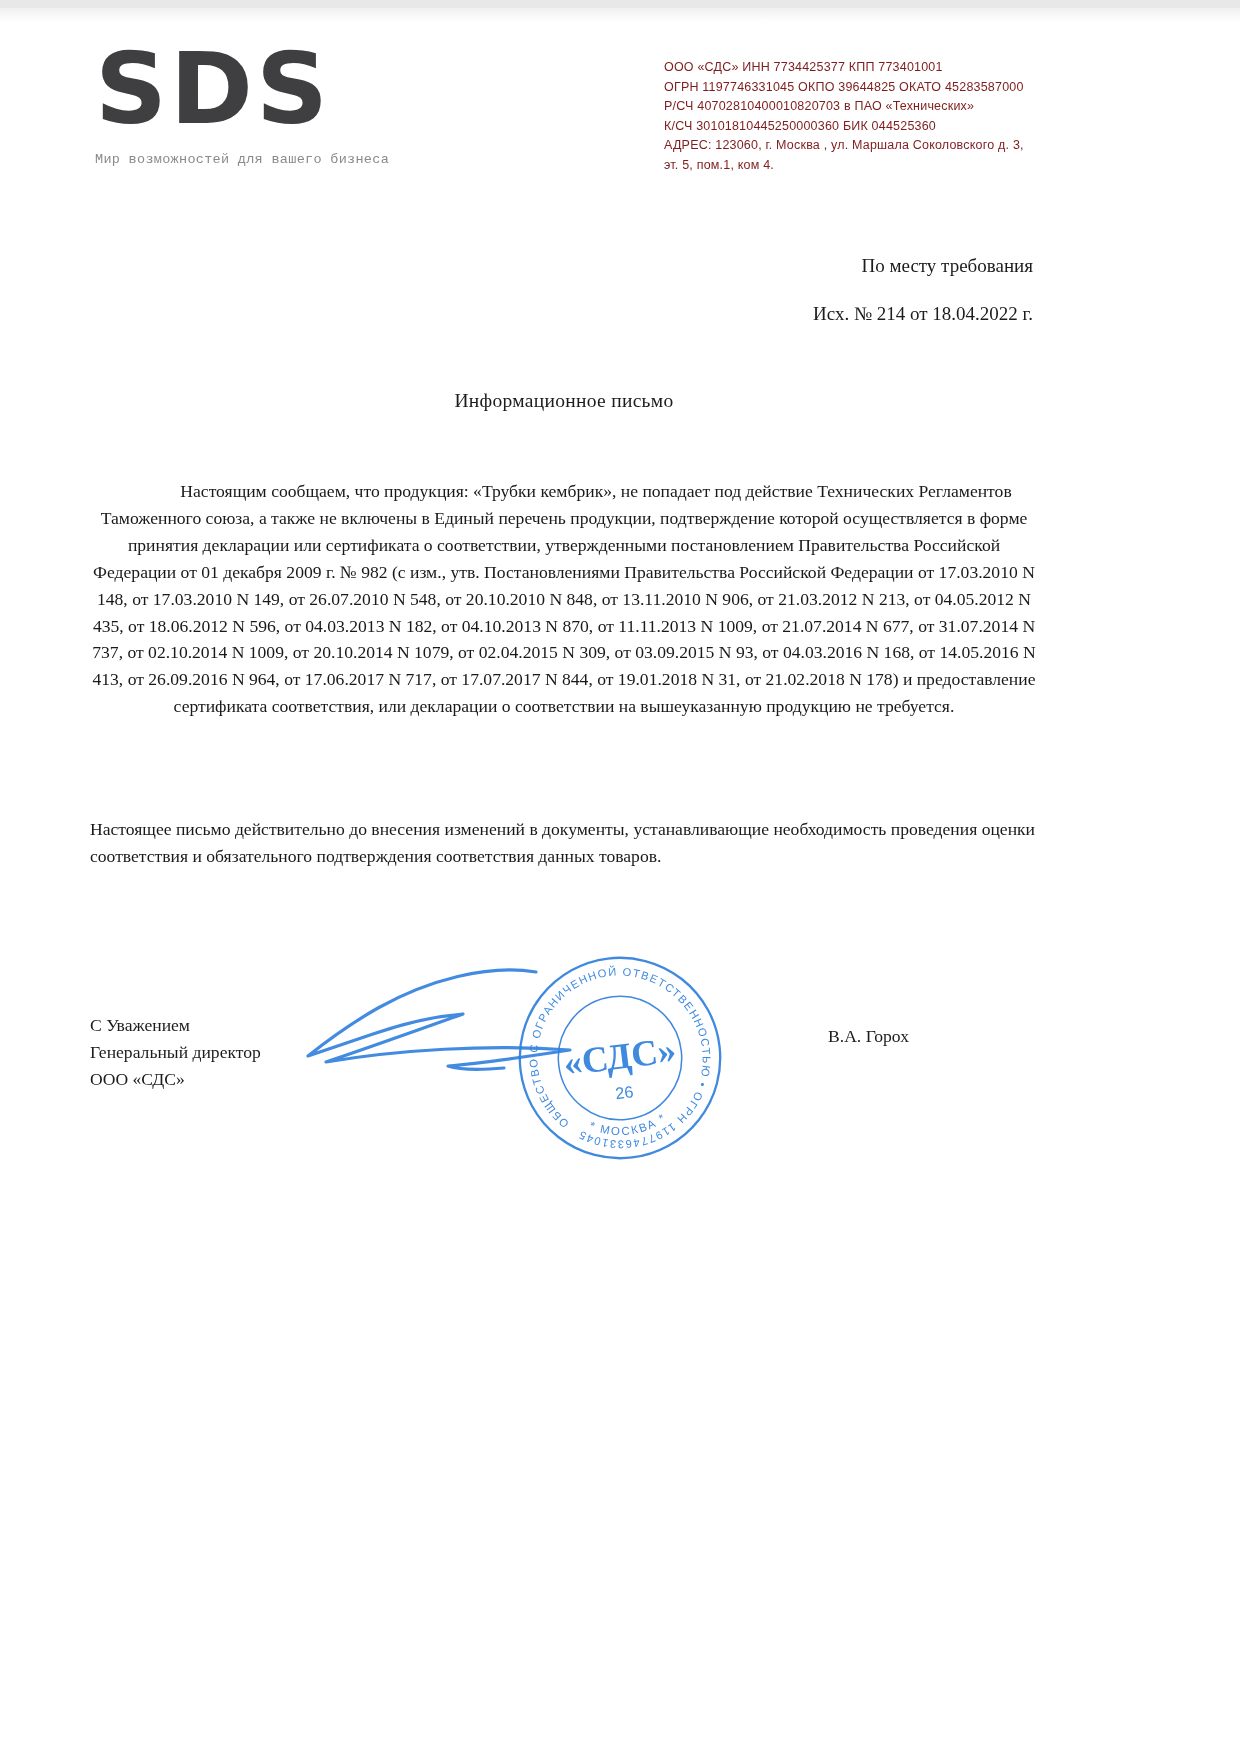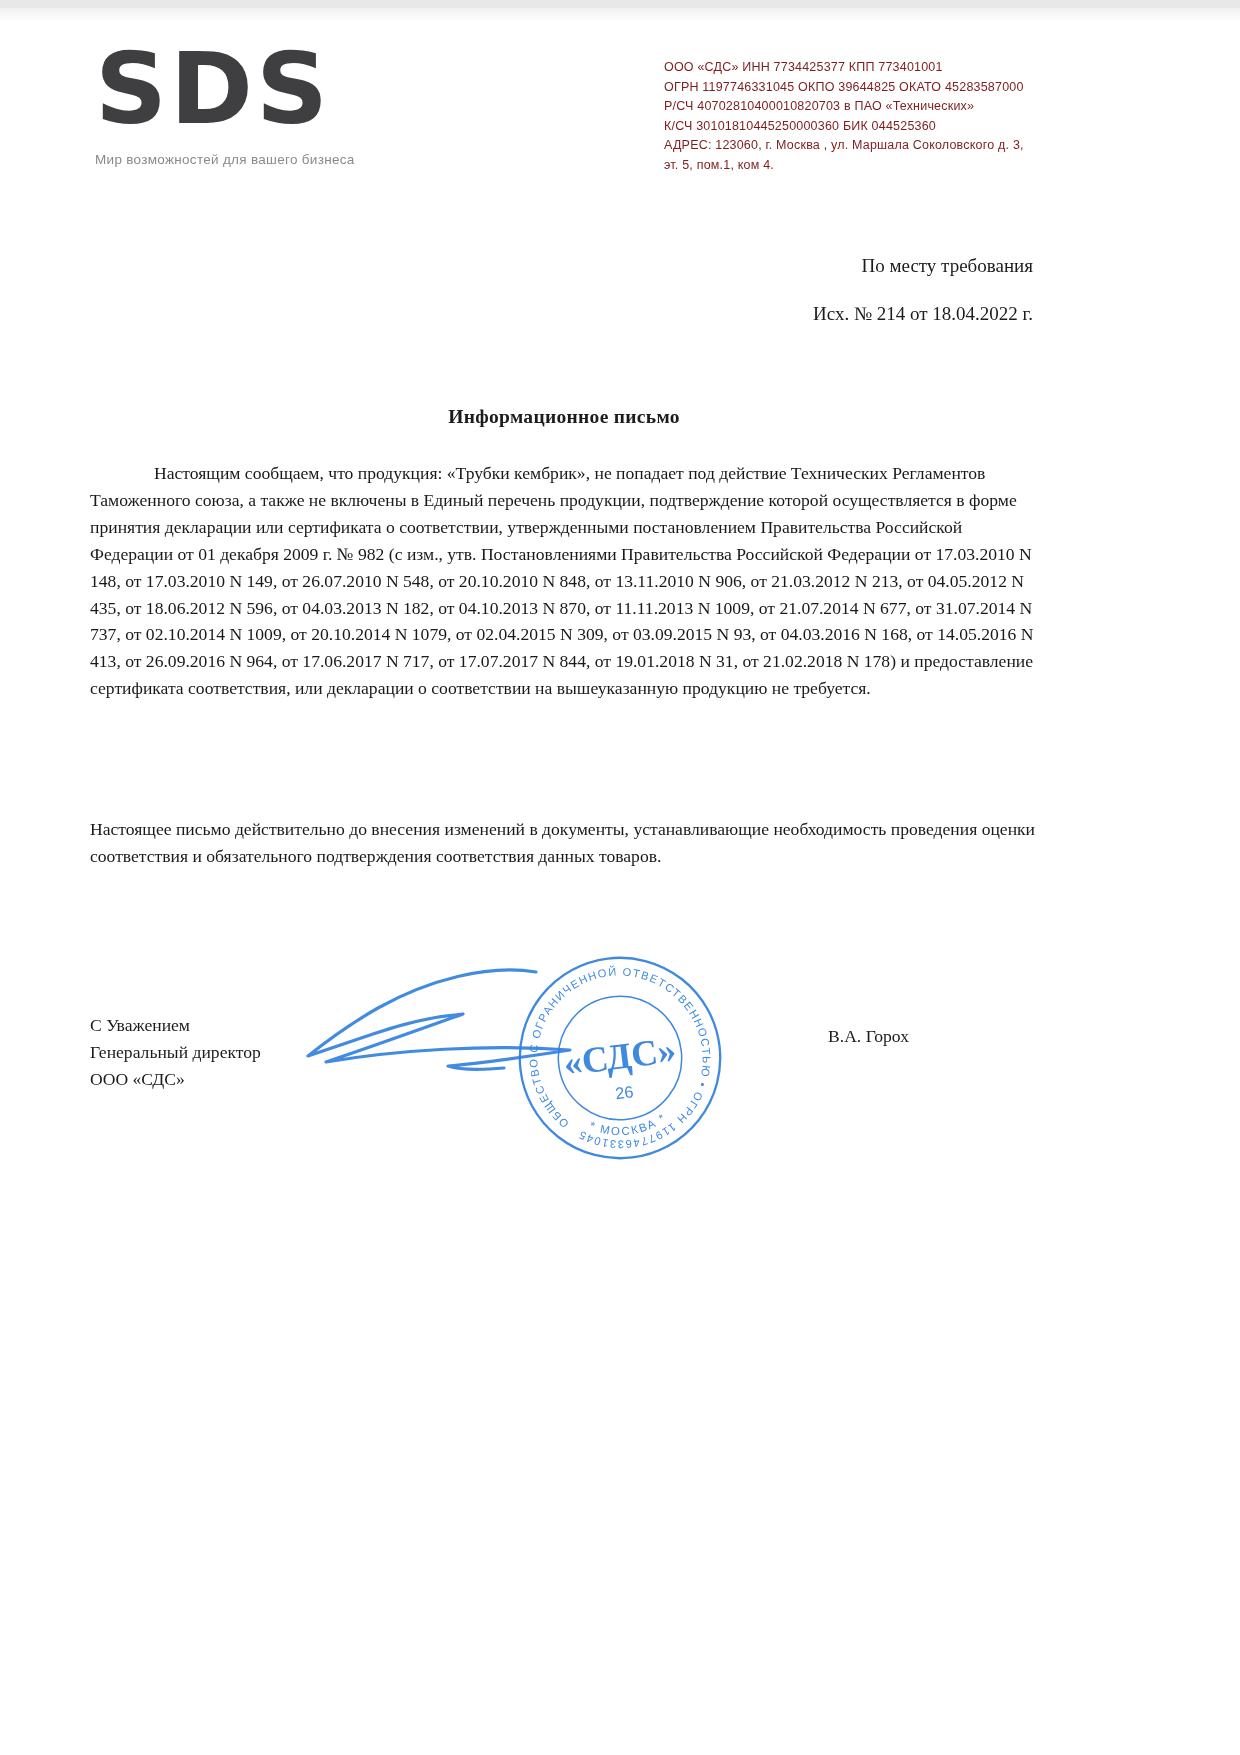--- a/index.html
+++ b/index.html
@@ -19,21 +19,21 @@
     font-family:"DejaVu Sans", sans-serif;
     font-weight:bold;
     font-size:100px;
     line-height:1;
     letter-spacing:3px;
     color:#3f3f41;
     transform:scaleY(0.98);
   }
   .tagline {
     margin-top:12px;
-    font-family:Liberation Sans, sans-serif;
+    font-family:Liberation Mono, monospace;
     font-size:13.5px;
     color:#8a8a8a;
     letter-spacing:0.3px;
   }
   .company-details {
     position:absolute; left:664px; top:50px;
     font-family:"Liberation Sans", sans-serif;
     font-size:12.5px;
     line-height:19.5px;
     color:#7f1d1d;
@@ -43,34 +43,34 @@
   
   .meta {
     position:absolute; top:246px; right:207px;
     text-align:right;
     font-size:19px;
     line-height:23px;
   }
   .meta .ref { margin-top:25px; }
   
   .title {
-    position:absolute; top:398px; left:90px; width:948px;
+    position:absolute; top:382px; left:90px; width:948px;
     text-align:center;
     font-size:19.5px;
-    font-weight:bold;
+    font-weight:normal;
     letter-spacing:0.3px;
   }
   .para {
     position:absolute; left:90px; width:948px;
     font-size:17.6px;
     line-height:26.9px;
     color:#191919;
     text-align:left;
   }
-  .para-1 { top:452px; text-indent:64px; }
+  .para-1 { top:470px; text-indent:64px;text-align:center; }
   .para-2 { top:808px; }
   
   .closing {
     position:absolute; left:90px; top:1004px;
     font-size:17.6px; line-height:27px;
   }
   .signer {
     position:absolute; left:828px; top:1018px;
     font-size:17.6px;
   }

